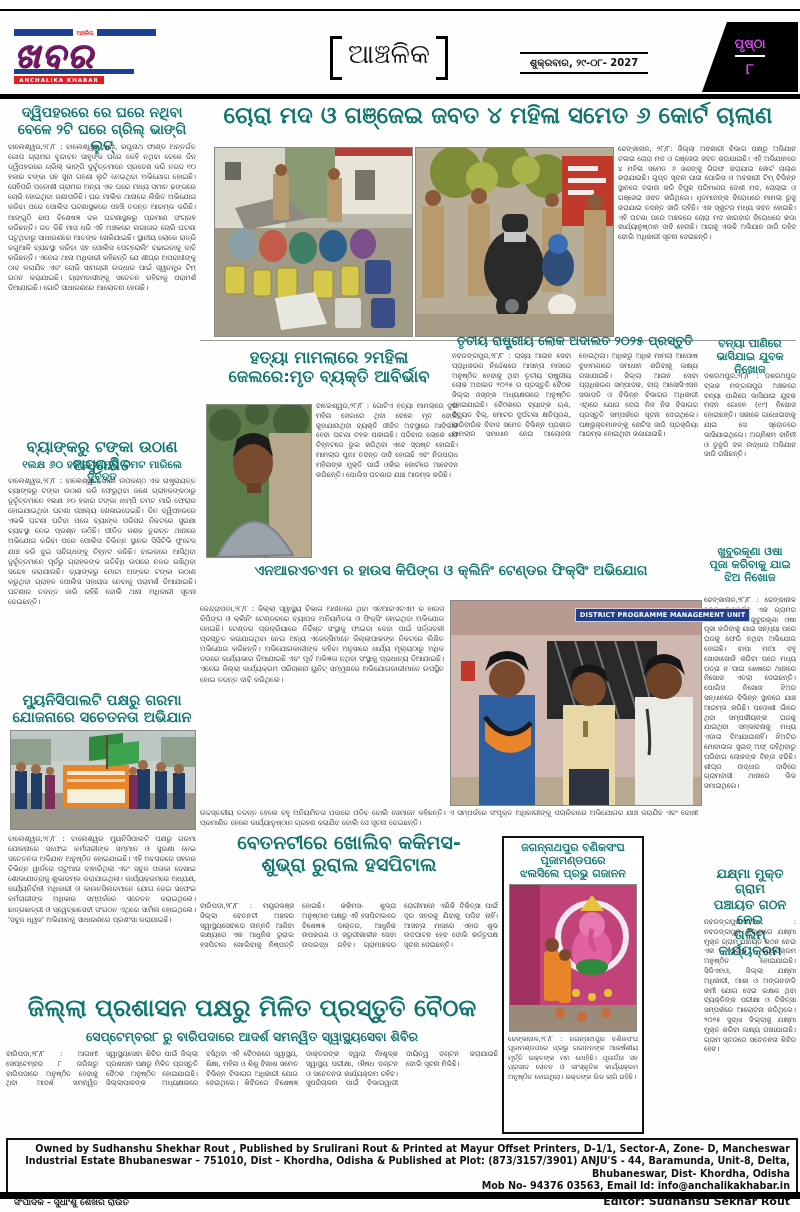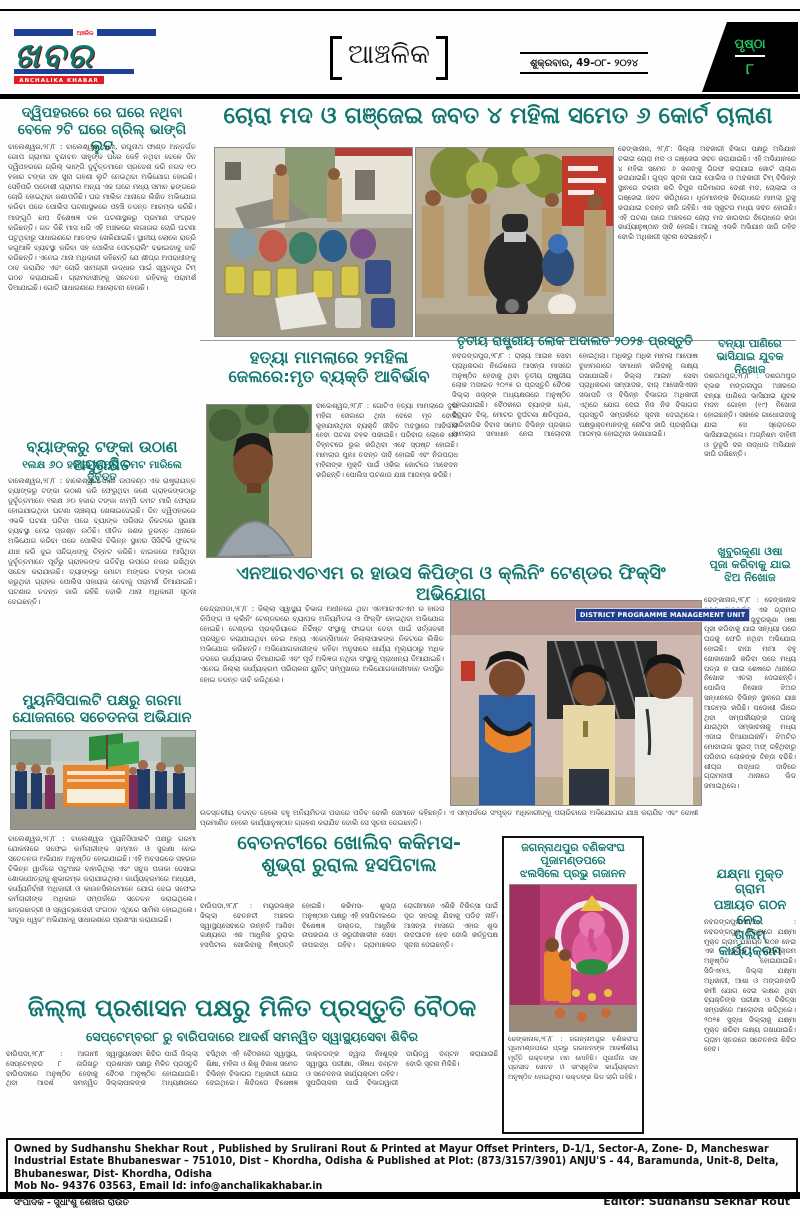--- a/index.html
+++ b/index.html
@@ -5,49 +5,49 @@
   html,body{margin:0;padding:0;background:#e8e8e4;}
   .page{position:relative;width:800px;height:1212px;margin:0 auto;background:#fefefe;
         font-family:"DejaVu Sans","Liberation Sans",sans-serif;color:#111;overflow:hidden;}
   .ab{position:absolute;}
   .rule{background:#000;}
   
   .logo{overflow:hidden;}
   .logo .topbar{display:flex;align-items:center;height:9px;}
   .logo .topbar .b{flex:1;height:7px;background:#1d3f94;}
   .logo .topbar .t{font-size:6px;color:#e31e24;font-weight:bold;padding:0 3px;white-space:nowrap;}
-  .logo .main{font-size:34px;line-height:36px;font-weight:bold;font-style:italic;color:#0f766e;
+  .logo .main{font-size:34px;line-height:36px;font-weight:bold;font-style:italic;color:#701a75;
               text-shadow:1px 1px 0 #7a0c0c;letter-spacing:2px;}
   .logo .ublue{height:5px;background:#1d3f94;width:120px;margin-top:-4px;}
   .logo .sub{margin-top:2px;background:#e31e24;color:#fff;font-size:5.5px;font-weight:bold;
              width:86px;text-align:center;padding:1px 2px;letter-spacing:1px;}
   .brand{display:flex;align-items:stretch;justify-content:center;gap:4px;}
   .brk{width:9px;border:3px solid #000;}
   .brk.l{border-right:none;}
   .brk.r{border-left:none;}
   .brand .txt{font-size:27px;font-weight:normal;padding:2px 2px;white-space:nowrap;}
   .date{border-top:2px solid #000;border-bottom:2px solid #000;font-size:10px;font-weight:bold;
         padding:3px 4px;white-space:nowrap;text-align:center;}
-  .ptab{background:#000;color:#22c55e;clip-path:polygon(26% 0,100% 0,100% 100%,0 100%);
+  .ptab{background:#000;color:#d946ef;clip-path:polygon(26% 0,100% 0,100% 100%,0 100%);
         display:flex;flex-direction:column;align-items:center;justify-content:center;}
   .ptab .lbl{font-size:13px;font-weight:bold;}
   .ptab .ln{width:30px;height:2px;background:#fff;margin:3px 0;}
   .ptab .num{font-size:15px;font-weight:bold;}
   
   .hd{font-weight:bold;text-align:center;white-space:pre-line;line-height:1.18;color:#0f766e;}
   .bd{font-size:7.2px;line-height:1.4;text-align:justify;color:#1c1c1c;overflow:hidden;}
   .cols2{column-count:2;column-gap:8px;}
   .cols3{column-count:3;column-gap:8px;}
   .cols5{column-count:5;column-gap:8px;}
   .photo{border:1px solid #8a8a84;background:#ccc;overflow:hidden;}
   .photo svg{display:block;width:100%;height:100%;}
   .box{border:2px solid #111;background:#fff;}
   .sep{background:#9a9a94;height:1px;}
   
-  .foot{border:2px solid #111;font-size:9.6px;font-weight:bold;text-align:left;
+  .foot{border:2px solid #111;font-size:9.6px;font-weight:bold;text-align:right;
         padding:3px 6px;line-height:1.3;}
   .foot .row3{display:flex;justify-content:space-between;align-items:flex-end;margin-top:2px;}
   .foot .ed-od{font-size:9px;}
   .foot .ed-en{font-size:11px;}
   .signoverlay{position:absolute;left:50%;transform:translateX(-50%);background:#1f3f8f;color:#fff;
         font-size:6.5px;font-weight:bold;white-space:nowrap;padding:2px 4px;border:1px solid #dcd;
         letter-spacing:.2px;}
 </style>
 </head>
 <body>
@@ -66,21 +66,21 @@
     <div class="ublue"></div>
     <div class="sub">ANCHALIKA KHABAR</div>
   </div>
 
   <div class="ab brand" style="left:330px;top:36px;height:44px">
     <div class="brk l"></div>
     <div class="txt">ଆଞ୍ଚଳିକ</div>
     <div class="brk r"></div>
   </div>
 
-  <div class="ab date" style="left:520px;top:52px;min-width:120px">ଶୁକ୍ରବାର, 49-୦୮- ୨୦୨୪</div>
+  <div class="ab date" style="left:520px;top:52px;min-width:120px">ଶୁକ୍ରବାର, ୨୯-୦୮- 2027</div>
 
   <div class="ab ptab" style="left:702px;top:22px;width:96px;height:70px">
     <div class="lbl">ପୃଷ୍ଠା</div>
     <div class="ln"></div>
     <div class="num">୮</div>
   </div>
 
   <div class="ab rule" style="left:0;top:94px;width:800px;height:5px"></div>
 
   <div class="ab hd" style="left:8px;top:104px;width:188px;font-size:14px">ଦ୍ୱିପହରରେ ରେ ଘରେ ନଥିବା
@@ -259,21 +259,21 @@
   <div class="ab hd" style="left:704px;top:546px;width:92px;font-size:11px">ଖୁବୁରକୂଣା ଓଷା
 ପୂଜା କରିବାକୁ ଯାଇ
 ଝିଅ ନିଖୋଜ</div>
   <div class="ab bd" style="left:704px;top:596px;width:92px;height:266px;font-size:7px">ଢେଙ୍କାନାଳ,୨୮/୮ : ଢେଙ୍କାନାଳ ସଦର ଅନ୍ତର୍ଗତ ଏକ ଗ୍ରାମର ନାବାଳିକା ଝିଅ ଖୁବୁରକୂଣା ଓଷା ପୂଜା କରିବାକୁ ଯାଇ ସନ୍ଧ୍ୟା ପରେ ଘରକୁ ଫେରି ନଥିବା ଅଭିଯୋଗ ହୋଇଛି। ବାପା ମାଆ ବହୁ ଖୋଜାଖୋଜି କରିବା ପରେ ମଧ୍ୟ ପତ୍ତା ନ ପାଇ ଶେଷରେ ଥାନାରେ ନିଖୋଜ ଏତଲା ଦେଇଛନ୍ତି। ପୋଲିସ ନିଖୋଜ ଝିଅର ସନ୍ଧାନରେ ବିଭିନ୍ନ ସ୍ଥାନରେ ଯାଞ୍ଚ ଆରମ୍ଭ କରିଛି। ପଡୋଶୀ ଗାଁରେ ଥିବା ସମ୍ପର୍କୀୟଙ୍କ ଘରକୁ ଯାଇଥିବା ସମ୍ଭାବନାକୁ ମଧ୍ୟ ଏଡାଇ ଦିଆଯାଇନାହିଁ। ଝିଅଟିର ମୋବାଇଲ ସୁଇଚ୍ ଅଫ୍ ରହିଥିବାରୁ ପରିବାର ଲୋକଙ୍କ ଚିନ୍ତା ବଢିଛି। ଶୀଘ୍ର ଉଦ୍ଧାର ଦାବିରେ ଗ୍ରାମବାସୀ ଥାନାରେ ଭିଡ ଜମାଇଥିଲେ।</div>
 
   <div class="ab hd" style="left:704px;top:866px;width:92px;font-size:13px">ଯକ୍ଷ୍ମା ମୁକ୍ତ ଗ୍ରାମ
 ପଞ୍ଚାୟତ ଗଠନ ନେଇ
 ତାଲିମ୍ କାର୍ଯ୍ୟକ୍ରମ</div>
   <div class="ab bd" style="left:704px;top:918px;width:92px;height:212px;font-size:7px">ନବରଙ୍ଗପୁର:୨୮/୮ : ନବରଙ୍ଗପୁର ଜିଲ୍ଲାରେ ଯକ୍ଷ୍ମା ମୁକ୍ତ ଗ୍ରାମ ପଞ୍ଚାୟତ ଗଠନ ନେଇ ଏକ ତାଲିମ କାର୍ଯ୍ୟକ୍ରମ ଅନୁଷ୍ଠିତ ହୋଇଯାଇଛି। ସିଡିଏମଓ, ଜିଲ୍ଲା ଯକ୍ଷ୍ମା ଅଧିକାରୀ, ଆଶା ଓ ଅଙ୍ଗନବାଡି କର୍ମୀ ଯୋଗ ଦେଇ ଲକ୍ଷଣ ଥିବା ବ୍ୟକ୍ତିଙ୍କ ପରୀକ୍ଷା ଓ ଚିକିତ୍ସା ସମ୍ପର୍କରେ ଆଲୋଚନା କରିଥିଲେ। ୨୦୨୫ ସୁଦ୍ଧା ଜିଲ୍ଲାକୁ ଯକ୍ଷ୍ମା ମୁକ୍ତ କରିବା ଲକ୍ଷ୍ୟ ରଖାଯାଇଛି। ଗ୍ରାମ ସ୍ତରରେ ସଚେତନତା ଶିବିର ହେବ।</div>
 
-  <div class="ab hd" style="left:200px;top:562px;width:502px;font-size:18px">ଏନଆରଏଚଏମ ର ହାଉସ କିପିଙ୍ଗ ଓ କ୍ଲିନିଂ ଟେଣ୍ଡର ଫିକ୍ସିଂ ଅଭିଯୋଗ</div>
+  <div class="ab hd" style="left:200px;top:562px;width:502px;font-size:14px">ଏନଆରଏଚଏମ ର ହାଉସ କିପିଙ୍ଗ ଓ କ୍ଲିନିଂ ଟେଣ୍ଡର ଫିକ୍ସିଂ ଅଭିଯୋଗ</div>
   <div class="ab bd" style="left:200px;top:604px;width:244px;height:200px">କେନ୍ଦ୍ରାପଡା,୨୮/୮ : ଜିଲ୍ଲା ସ୍ୱାସ୍ଥ୍ୟ ବିଭାଗ ଅଧୀନରେ ଥିବା ଏନଆରଏଚଏମ ର ହାଉସ କିପିଙ୍ଗ ଓ କ୍ଲିନିଂ ଟେଣ୍ଡରରେ ବ୍ୟାପକ ଅନିୟମିତତା ଓ ଫିକ୍ସିଂ ହୋଇଥିବା ଅଭିଯୋଗ ହୋଇଛି। ଟେଣ୍ଡର ପ୍ରକ୍ରିୟାରେ ନିର୍ଦ୍ଦିଷ୍ଟ ସଂସ୍ଥାକୁ ଫାଇଦା ଦେବା ପାଇଁ ସର୍ତ୍ତାବଳୀ ପ୍ରସ୍ତୁତ କରାଯାଇଥିବା ନେଇ ଅନ୍ୟ ଏଜେନ୍ସିମାନେ ଜିଲ୍ଲାପାଳଙ୍କ ନିକଟରେ ଲିଖିତ ଅଭିଯୋଗ କରିଛନ୍ତି। ଅଭିଯୋଗକାରୀଙ୍କ କହିବା ଅନୁସାରେ ଧାର୍ଯ୍ୟ ମୂଲ୍ୟଠାରୁ ଅଧିକ ଦରରେ କାର୍ଯ୍ୟଭାର ଦିଆଯାଇଛି ଏବଂ ପୂର୍ବ ଅଭିଜ୍ଞତା ନଥିବା ସଂସ୍ଥାକୁ ପ୍ରାଧାନ୍ୟ ଦିଆଯାଇଛି। ଏନେଇ ଜିଲ୍ଲା କାର୍ଯ୍ୟକ୍ରମ ପରିଚାଳନା ୟୁନିଟ୍ ସମ୍ମୁଖରେ ଅଭିଯୋଗକାରୀମାନେ ଉପସ୍ଥିତ ହୋଇ ତଦନ୍ତ ଦାବି କରିଥିଲେ।</div>
   <div class="ab photo" style="left:450px;top:600px;width:250px;height:204px">
     <svg viewBox="0 0 250 204" preserveAspectRatio="none">
       <rect width="250" height="204" fill="#cfb8b0"></rect>
       <rect x="0" y="0" width="250" height="34" fill="#b99a92"></rect>
       <rect x="96" y="40" width="110" height="78" fill="#2a2a2a"></rect>
       <g stroke="#777" stroke-width="2">
           <line x1="104" y1="40" x2="128" y2="118"></line>
           <line x1="124" y1="40" x2="148" y2="118"></line>
           <line x1="144" y1="40" x2="168" y2="118"></line>

